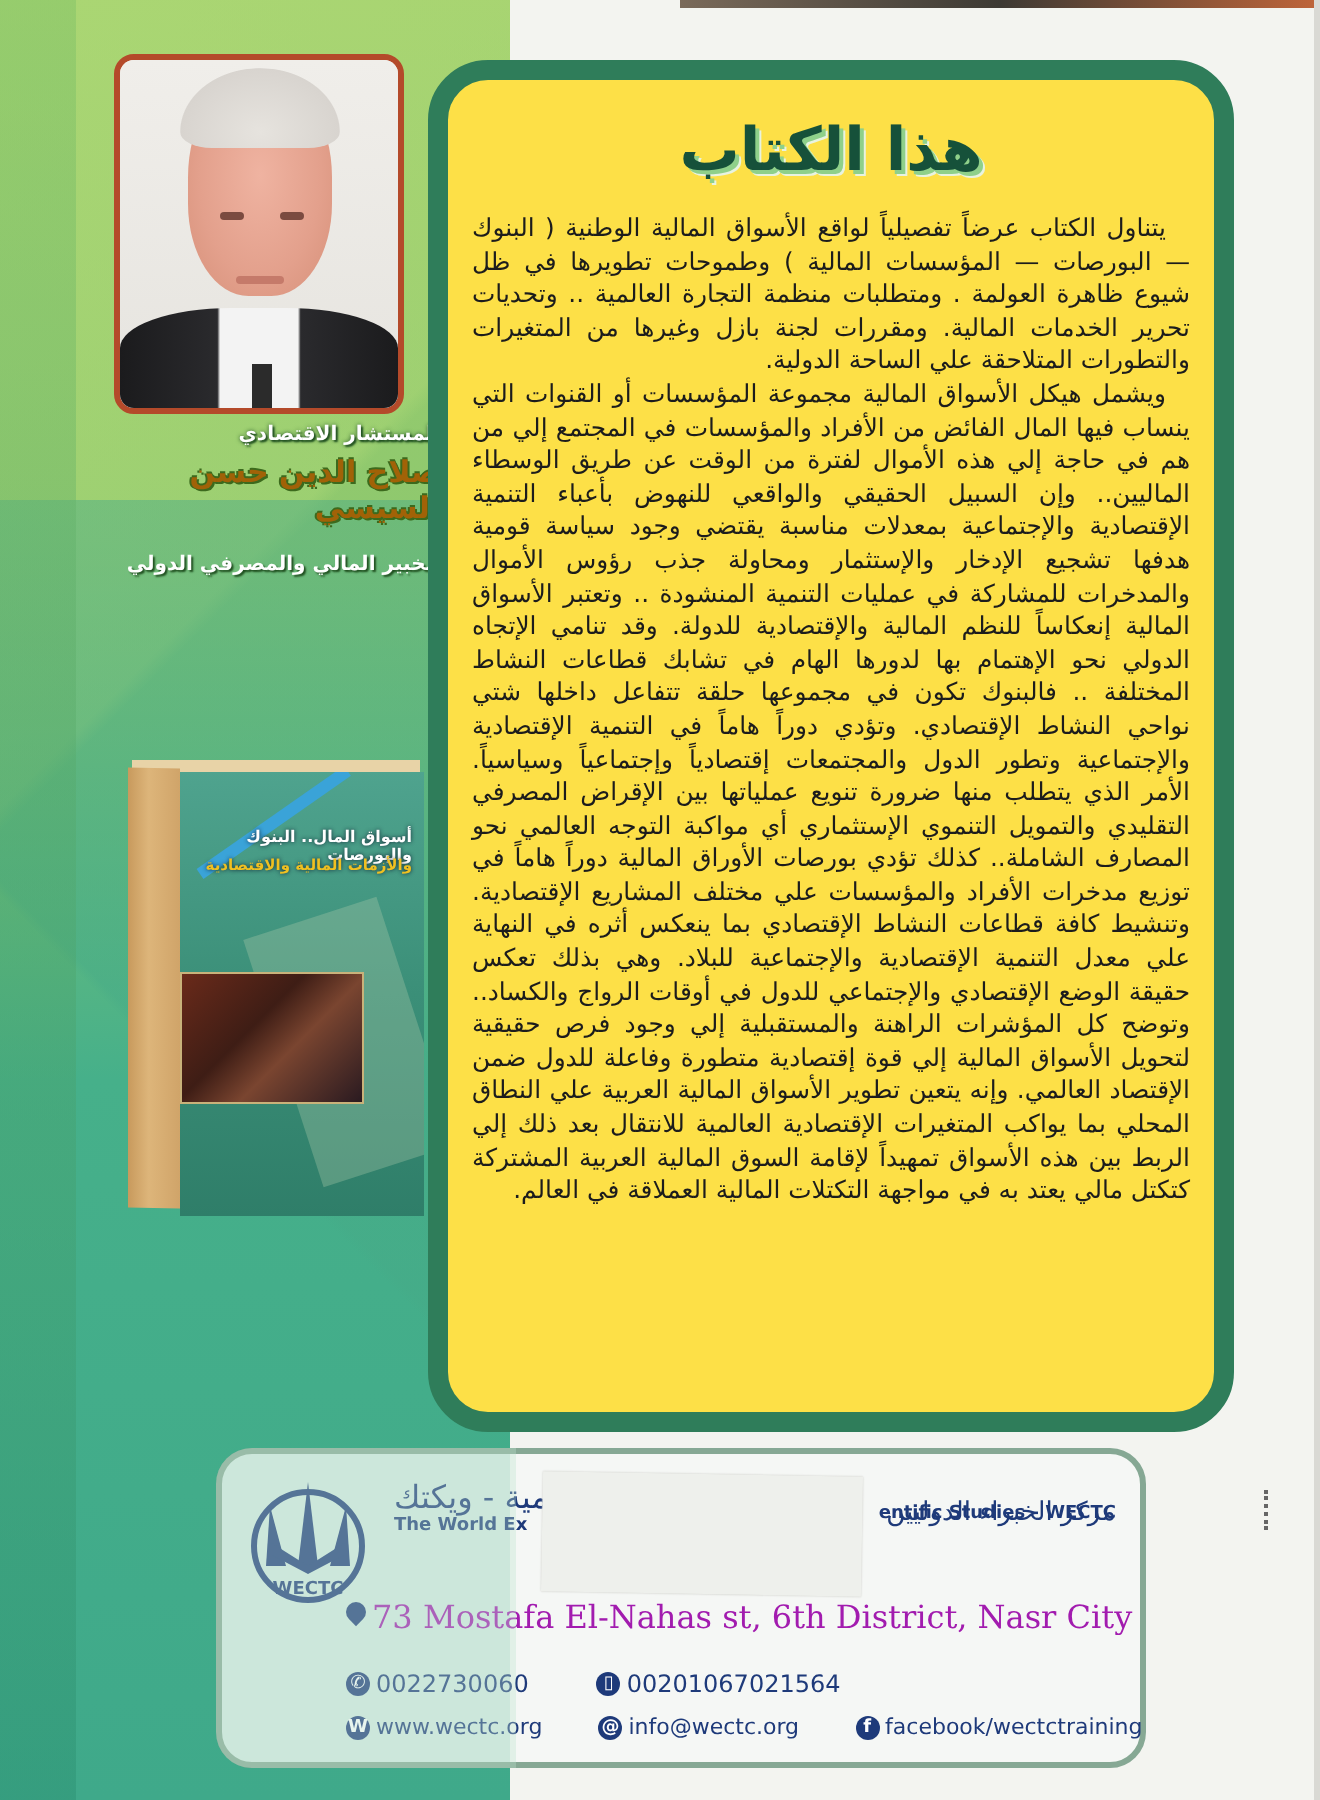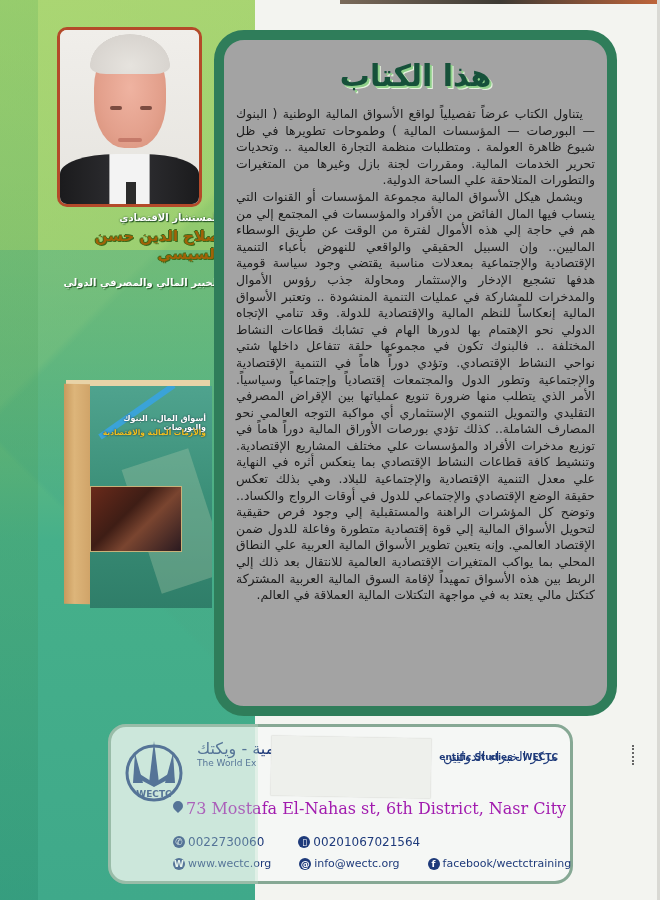--- a/index.html
+++ b/index.html
@@ -88,21 +88,21 @@
   .book-photo {
     position: absolute; left: 0; top: 100px; width: 90px; height: 64px;
     background: linear-gradient(135deg, #6a2a1a 0%, #3e1d15 40%, #7a4530 60%, #2a1a20 100%);
     border: 1px solid #c9b27a;
   }
   .book-money { position: absolute; left: 50px; top: 70px; width: 70px; height: 130px; background: rgba(170,200,170,0.35); transform: rotate(-18deg); }
 
   
   .panel {
     position: absolute; left: 214px; top: 30px; width: 403px; height: 686px;
-    border: 10px solid #2f7d5a; border-radius: 30px; background: #a3a3a3; box-sizing: border-box;
+    border: 10px solid #2f7d5a; border-radius: 30px; background: #fde047; box-sizing: border-box;
   }
   .panel-title {
     position: absolute; left: 0; right: 0; top: 18px; text-align: center;
     font-size: 30px; font-weight: bold; color: #16513a; direction: rtl;
     text-shadow: 2px 2px 0 #8fd08a, 3px 3px 0 #e8f3e0;
     letter-spacing: 1px;
   }
   .panel-body {
     position: absolute; left: 12px; right: 12px; top: 66px;
     direction: rtl; text-align: justify; font-size: 12.4px; line-height: 16.6px; color: #1c1c1c;
@@ -119,21 +119,21 @@
   .contact-overlay-left {
     position: absolute; left: 108px; top: 724px; width: 150px; height: 160px;
     background: rgba(190,225,205,0.35); border-radius: 18px 0 0 18px; pointer-events: none;
   }
   .logo { position: absolute; left: 10px; top: 10px; width: 66px; height: 66px; }
   .sticker {
     position: absolute; left: 160px; top: 10px; width: 160px; height: 60px;
     background: #eef0ec; box-shadow: 0 0 1px #c9c9c4; transform: rotate(1deg);
   }
   .org-ar-left { position: absolute; left: 86px; top: 12px; font-size: 16px; color: #1e3a7a; direction: rtl; }
-  .org-en-left { position: absolute; left: 86px; top: 31px; font-size: 9px; font-weight: normal; color: #1e3a7a; }
+  .org-en-left { position: absolute; left: 86px; top: 31px; font-size: 9px; font-weight: bold; color: #1e3a7a; }
   .org-ar-right { position: absolute; right: 12px; top: 22px; font-size: 13px; color: #1e3a7a; direction: rtl; margin-left: 17px; }
   .org-en-right { position: absolute; right: 12px; top: 25px; font-size: 9px; font-weight: bold; color: #1e3a7a; }
   .address { position: absolute; left: 62px; top: 72px; font-size: 16px; color: #a21caf; font-family: "DejaVu Serif", serif; }
   .row2 { position: absolute; left: 62px; top: 108px; font-size: 12px; color: #1e3a7a; display: flex; gap: 34px; }
   .row3 { position: absolute; left: 62px; top: 130px; font-size: 11px; color: #1e3a7a; display: flex; gap: 28px; }
   .ci { display: inline-flex; align-items: center; gap: 3px; }
   .ico {
     display: inline-block; width: 12px; height: 12px; border-radius: 50%;
     background: #1e3a7a; color: #fff; font-size: 9px; line-height: 12px; text-align: center; font-weight: bold;
   }

